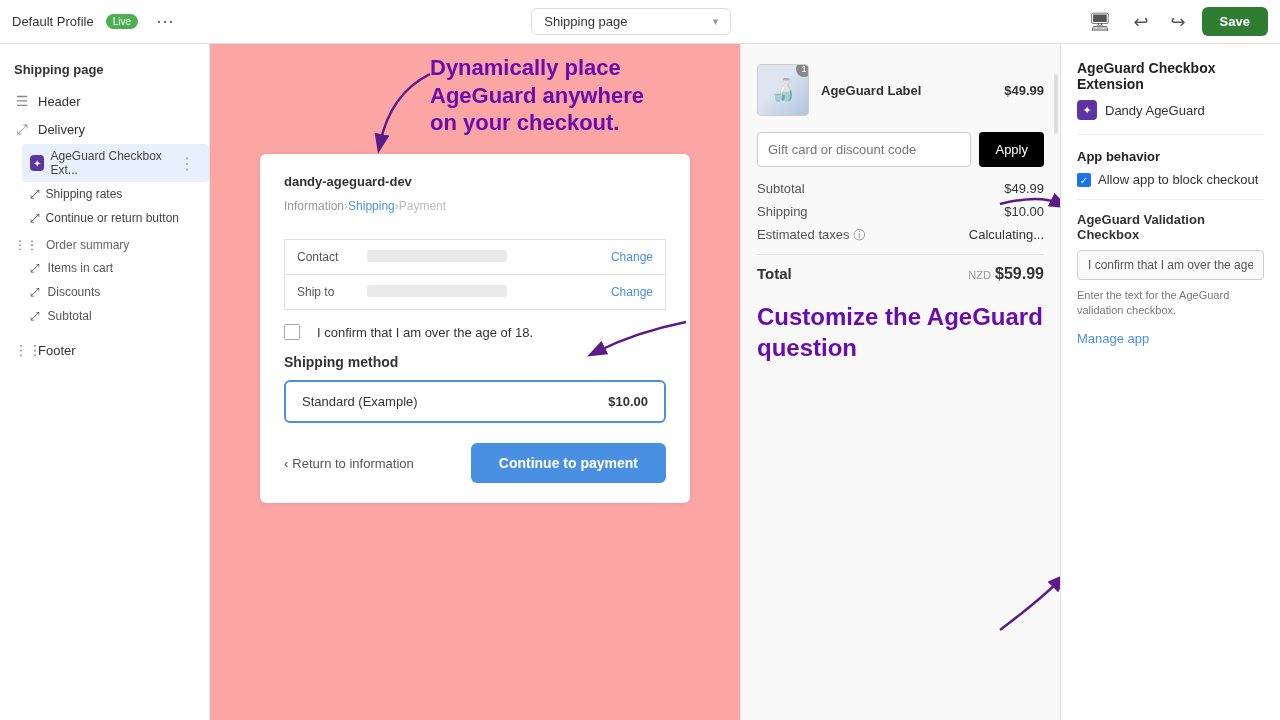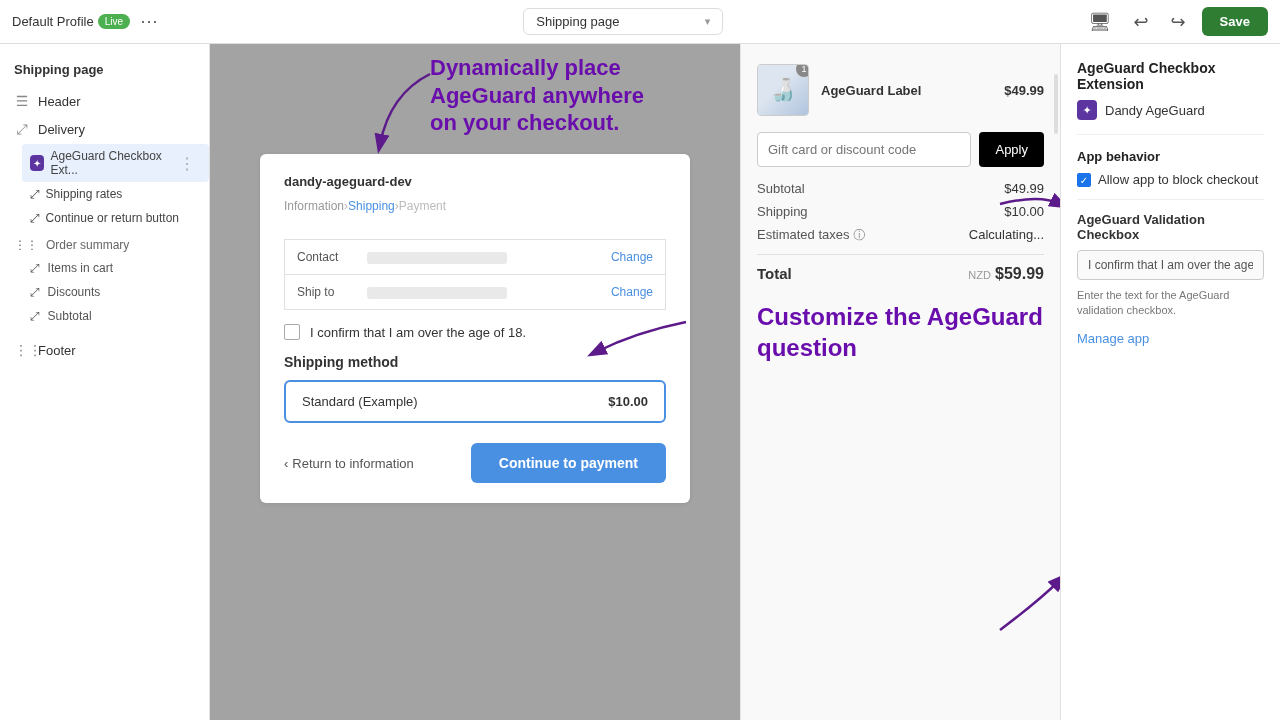--- a/index.html
+++ b/index.html
@@ -1,20 +1,20 @@
 <!DOCTYPE html>
 <html><head>
   <meta charset="utf-8">
   <style>
     * { box-sizing: border-box; margin: 0; padding: 0; }
     body { font-family: -apple-system, BlinkMacSystemFont, 'Segoe UI', sans-serif; font-size: 13px; background: #f0f0f0; color: #333; width: 1280px; height: 720px; overflow: hidden; }
 
     
     .topbar { display: flex; align-items: center; justify-content: space-between; background: #fff; border-bottom: 1px solid #ddd; height: 44px; padding: 0 12px; }
-    .topbar-left { display: flex; align-items: center; gap: 4px; }
+    .topbar-left { display: flex; align-items: center; gap: 12px; }
     .profile-name { font-size: 13px; font-weight: 500; }
     .live-badge { background: #4CAF50; color: #fff; font-size: 10px; padding: 2px 7px; border-radius: 10px; }
     .topbar-center { display: flex; align-items: center; }
     .page-selector { display: flex; align-items: center; border: 1px solid #ddd; border-radius: 6px; padding: 5px 12px; background: #fff; gap: 8px; min-width: 200px; justify-content: space-between; cursor: pointer; }
     .topbar-right { display: flex; align-items: center; gap: 10px; }
     .icon-btn { background: none; border: none; cursor: pointer; color: #555; font-size: 18px; padding: 4px 6px; border-radius: 4px; }
     .save-btn { background: #2e7d32; color: #fff; border: none; border-radius: 6px; padding: 7px 18px; font-size: 13px; font-weight: 600; cursor: pointer; }
 
     
     .main-layout { display: flex; height: calc(720px - 44px); }
@@ -27,40 +27,40 @@
     .sidebar-sub { margin-left: 22px; }
     .sidebar-sub-item { display: flex; align-items: center; justify-content: space-between; padding: 5px 14px 5px 8px; cursor: pointer; font-size: 12px; color: #444; border-radius: 4px; }
     .sidebar-sub-item.active-sub { background: #e8f0fe; }
     .sub-item-left { display: flex; align-items: center; gap: 6px; }
     .shield-icon { background: #5c35a0; color: #fff; border-radius: 4px; font-size: 10px; width: 16px; height: 16px; display: flex; align-items: center; justify-content: center; }
     .dots-icon { font-size: 16px; color: #aaa; }
     .section-header { display: flex; align-items: center; gap: 8px; padding: 8px 14px 4px; font-size: 12px; color: #666; font-weight: 500; }
     .order-sub-item { display: flex; align-items: center; gap: 8px; padding: 5px 14px 5px 30px; font-size: 12px; color: #555; cursor: pointer; }
 
     
-    .preview-area { flex: 1; background: #a3a3a3; overflow: hidden; position: relative; }
+    .preview-area { flex: 1; background: #fca5a5; overflow: hidden; position: relative; }
     .preview-scroll { height: 100%; overflow-y: auto; }
     .preview-content { position: relative; padding: 20px; }
 
     
     .checkout-card { background: #fff; border-radius: 6px; max-width: 430px; margin: 0 auto; padding: 20px 24px; box-shadow: 0 1px 4px rgba(0,0,0,0.08); position: relative; z-index: 2; }
     .store-name { font-size: 13px; font-weight: 600; margin-bottom: 10px; color: #333; }
     .breadcrumb { display: flex; align-items: center; gap: 0; font-size: 12px; color: #999; margin-bottom: 26px; }
     .breadcrumb .active { color: #4a90e2; }
     .breadcrumb span { color: #bbb; }
 
     .form-row { border: 1px solid #e0e0e0; border-radius: 0; overflow: hidden; margin-bottom: 12px; }
-    .form-field { display: flex; align-items: flex-end; justify-content: space-between; padding: 10px 12px; border-bottom: 1px solid #e0e0e0; }
+    .form-field { display: flex; align-items: flex-start; justify-content: space-between; padding: 10px 12px; border-bottom: 1px solid #e0e0e0; }
     .form-field:last-child { border-bottom: none; }
     .form-label { font-size: 12px; color: #555; min-width: 60px; }
     .form-value { flex: 1; padding: 0 10px; }
     .blurred-value { background: #e0e0e0; height: 12px; border-radius: 3px; width: 140px; opacity: 0.7; }
     .change-link { color: #4a90e2; font-size: 12px; cursor: pointer; white-space: nowrap; }
 
-    .age-confirm { display: flex; align-items: center; gap: 10px; margin: 14px 0; }
+    .age-confirm { display: flex; align-items: center; gap: 17px; margin: 14px 0; }
     .age-checkbox { width: 16px; height: 16px; border: 1px solid #aaa; border-radius: 2px; background: #fff; flex-shrink: 0; }
     .age-label { font-size: 13px; color: #333; }
 
     .shipping-section { margin-top: 14px; }
     .shipping-title { font-size: 14px; font-weight: 600; margin-bottom: 10px; }
     .shipping-option { border: 2px solid #4a90e2; border-radius: 6px; padding: 12px 16px; display: flex; justify-content: space-between; align-items: center; }
     .shipping-name { font-size: 13px; }
     .shipping-price { font-size: 13px; font-weight: 600; }
 
     .btn-row { display: flex; align-items: center; justify-content: space-between; margin-top: 20px; }

